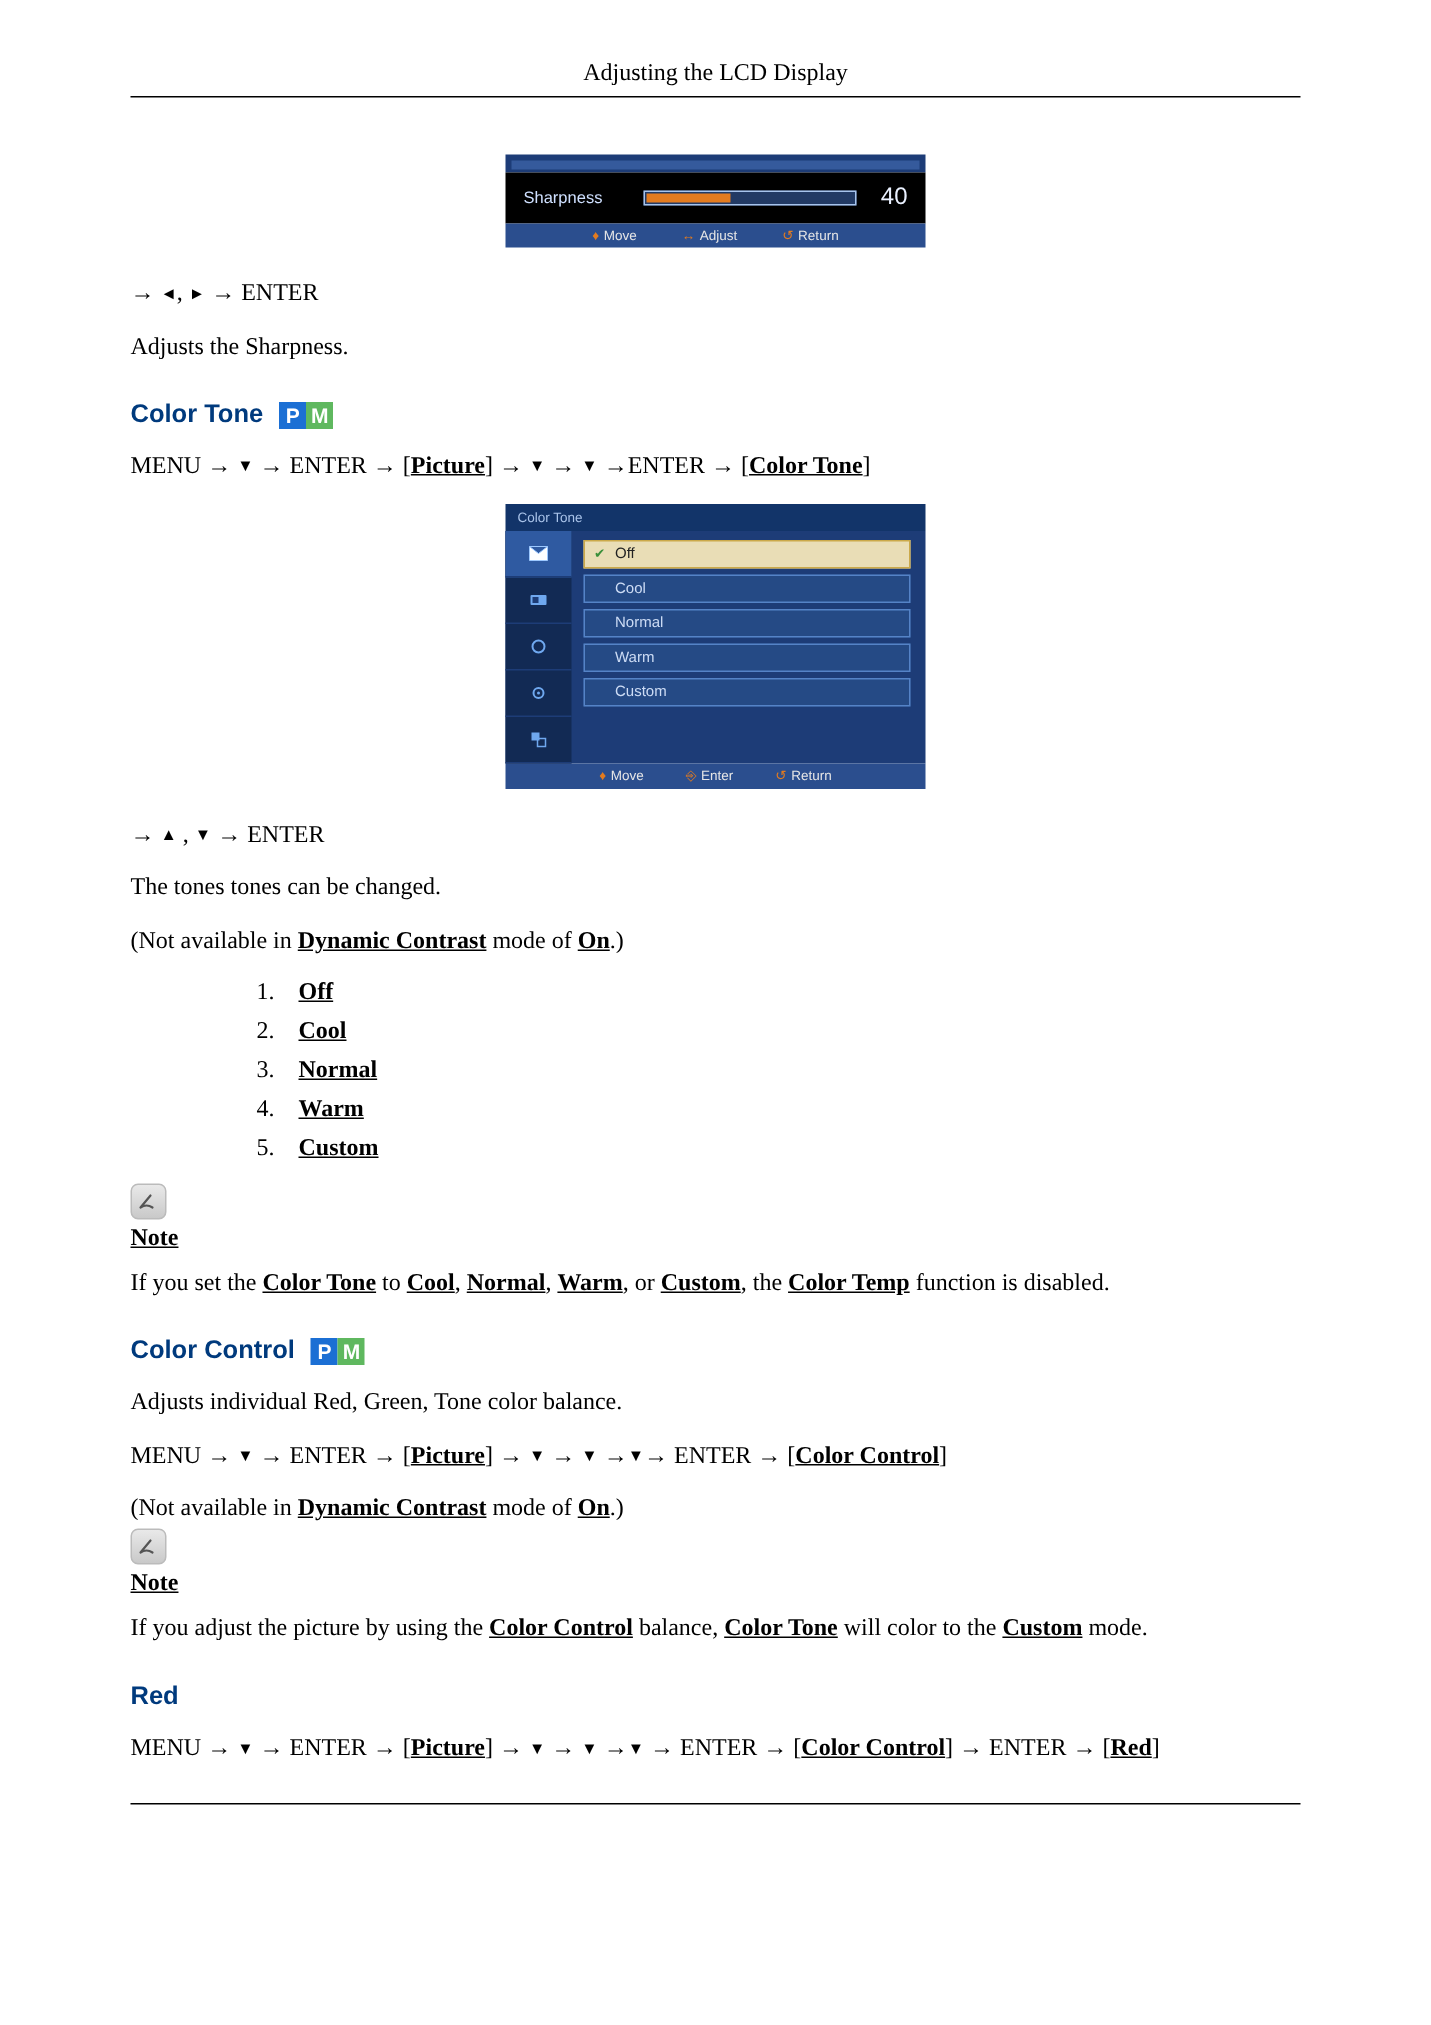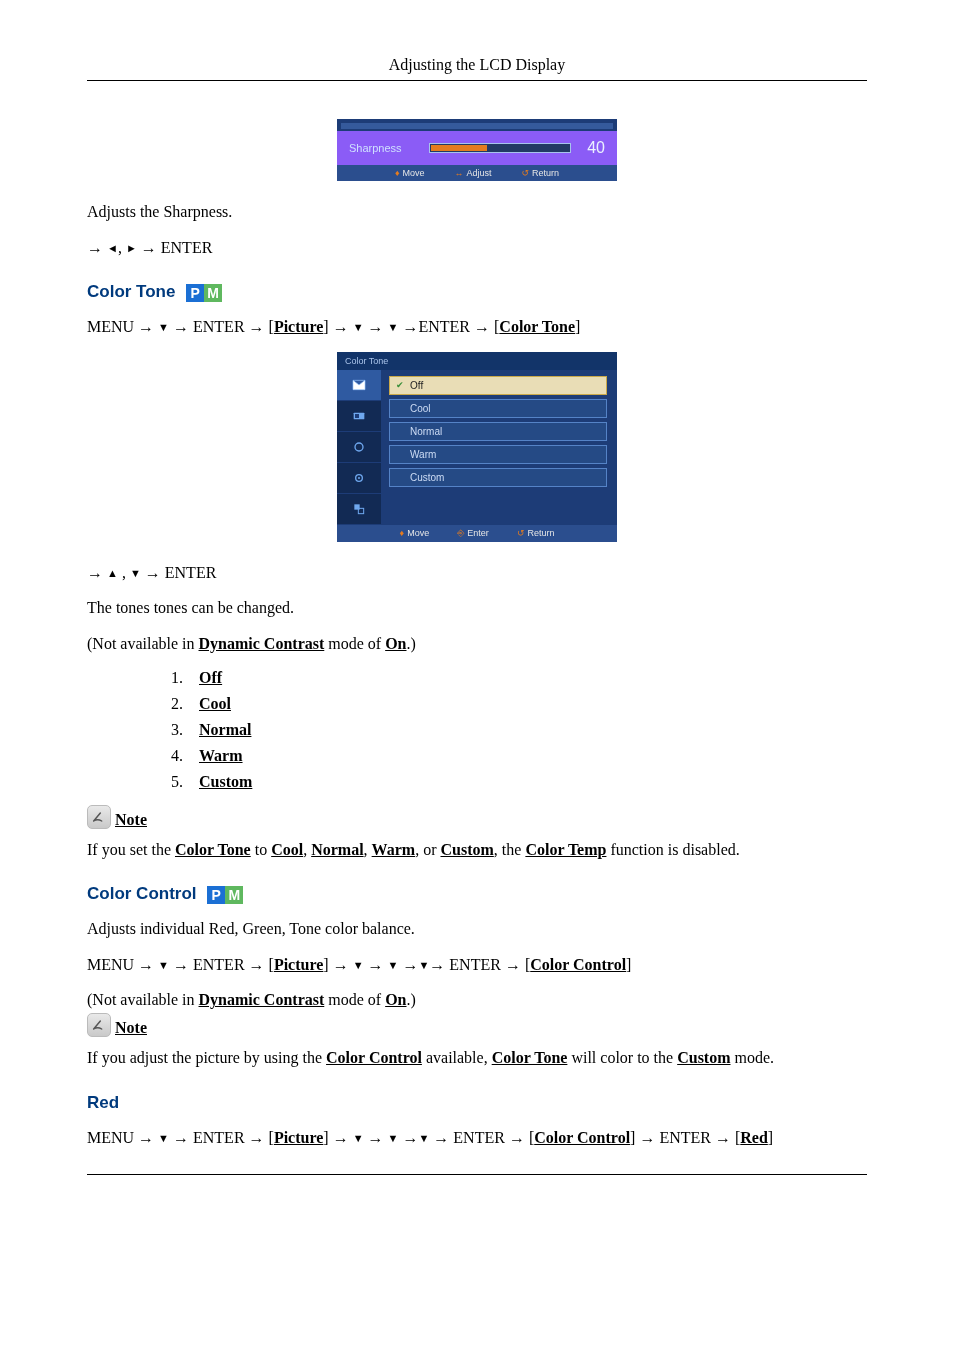--- a/index.html
+++ b/index.html
@@ -5,21 +5,21 @@
   body {
     margin: 0;
     padding: 0;
     background: #fff;
     font-family: "Times New Roman", Times, serif;
     font-size: 16px;
     color: #000;
   }
   .page {
     width: 780px;
-    margin: 16px auto;
+    margin: 0 auto;
     padding: 40px 0 30px 0;
   }
   .header-title {
     text-align: center;
     font-size: 16px;
     padding-bottom: 6px;
     border-bottom: 1.5px solid #000;
   }
   .content {
     padding-top: 30px;
@@ -45,23 +45,24 @@
     margin: 4px 0 14px 0;
     padding-left: 100px;
   }
   ol.tone-list li {
     padding-left: 12px;
     margin: 8px 0;
   }
   .bold { font-weight: bold; text-decoration: underline; }
   .note-row {
     display: flex;
-    align-items: flex-end;
+    align-items: flex-start;
     gap: 4px;
     margin: 10px 0 4px 0;
+    flex-direction: column;
   }
   .note-icon {
     width: 22px;
     height: 22px;
     border-radius: 5px;
     background: linear-gradient(#e9e9e9,#c9c9c9);
     display: inline-flex;
     align-items: center;
     justify-content: center;
     border: 1px solid #bbb;
@@ -111,21 +112,21 @@
     flex-direction:column;
   }
   .osd-slider .stub {
     height:6px;
     background:#355a9c;
     width:100%;
   }
   .osd-slider .main {
     display:flex;
     align-items:center;
-    background:#8b5cf6;
+    background:#000000;
     padding:8px 12px;
   }
   .osd-slider .lbl { width:70px; color:#cfe0ff; font-size: 11px;}
   .osd-slider .bar {
     flex:1;
     height:8px;
     border:1px solid #a7c4ec;
     background:#223a64;
     position:relative;
     margin:0 10px;
@@ -238,28 +239,28 @@
           <span class="val">40</span>
         </div>
         <div class="foot">
           <span>♦<b>Move</b></span>
           <span>↔<b>Adjust</b></span>
           <span>↺<b>Return</b></span>
         </div>
       </div>
     </div>
 
-    <p class="p indent">Adjusts the Sharpness.</p>
-
     <p class="p indent">
       <span>→</span>
       <span class="tri">◄</span><span>,</span>
       <span class="tri">►</span>
       <span>→</span><span> ENTER</span>
     </p>
+
+    <p class="p indent">Adjusts the Sharpness.</p>
 
     <div class="section-title">
       <span>Color Tone</span>
       <span class="pm-badge">
         <span class="pm-p">P</span>
           <span class="pm-m">M</span>
       </span>
     </div>
 
     <p class="p indent">
@@ -397,21 +398,21 @@
     <div class="note-row indent" style="margin-top:2px;">
       <span class="note-icon">
         <svg viewBox="0 0 24 24">
             <path d="M4 18 L14 6 M4 18 Q10 14 16 18" stroke="#555" stroke-width="2.2" fill="none" stroke-linecap="round"></path>
           </svg>
       </span>
       <span class="bold">Note</span>
     </div>
 
     <p class="p indent just">
-      <span>If you adjust the picture by using the </span><span class="bold">Color Control</span><span> available, </span><span class="bold">Color Tone</span><span> will color to the </span><span class="bold">Custom</span><span> mode.</span>
+      <span>If you adjust the picture by using the </span><span class="bold">Color Control</span><span> balance, </span><span class="bold">Color Tone</span><span> will color to the </span><span class="bold">Custom</span><span> mode.</span>
     </p>
 
     <div class="section-title">
       <span>Red</span>
     </div>
 
     <p class="p indent just">
       <span>MENU </span><span>→ </span>
       <span class="tri">▼</span> <span>→ </span><span> ENTER </span><span>→ </span>
       <span>[</span><span class="bold">Picture</span><span>]</span> <span>→ </span>

